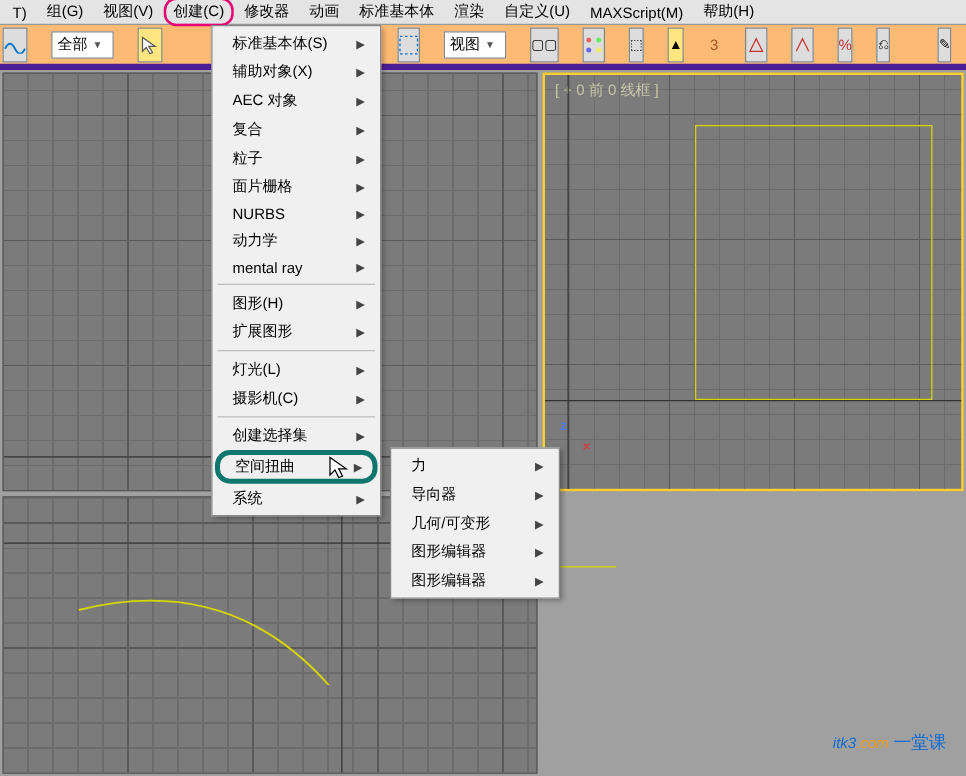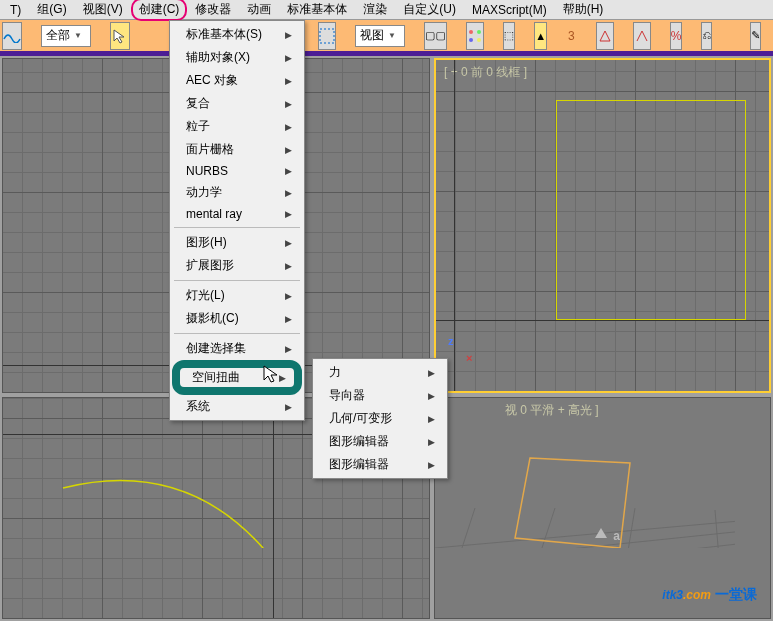--- a/index.html
+++ b/index.html
@@ -25,24 +25,24 @@
 .grid-bg.maj::after{content:"";position:absolute;inset:0;background:
  repeating-linear-gradient(0deg,transparent,transparent 99px,#5a5a5a 99px,#5a5a5a 100px),
  repeating-linear-gradient(90deg,transparent,transparent 99px,#5a5a5a 99px,#5a5a5a 100px)}
 .axis-x{position:absolute;left:0;right:0;height:1px;background:#333}
 .axis-y{position:absolute;top:0;bottom:0;width:1px;background:#333}
 .rect-yel{position:absolute;border:1.5px solid #d6d600}
 .menu-pop{position:absolute;background:#f0f0f0;border:1px solid #888;box-shadow:2px 2px 4px rgba(0,0,0,.3);z-index:100;padding:2px}
 .mi{display:flex;align-items:center;justify-content:space-between;padding:3px 10px 3px 14px;min-width:130px;cursor:default}
 .mi .arr{font-size:9px;color:#444;margin-left:16px}
 .mi-sep{height:1px;background:#bbb;margin:3px 2px}
-.mi.hot{border:8px solid #0f766e;border-radius:12px;padding:1px 8px 1px 12px}
+.mi.hot{border:4px solid #0f766e;border-radius:12px;padding:1px 8px 1px 12px}
 .annot-arrow{position:absolute;z-index:95;pointer-events:none}
 .cursor{position:absolute;z-index:110;pointer-events:none}
-.logo{position:absolute;right:16px;bottom:14px;font-size:34px;font-weight:700;font-style:italic;color:#0a6ad6;font-family:Arial,sans-serif}
+.logo{position:absolute;right:16px;bottom:14px;font-size:34px;font-weight:400;font-style:italic;color:#0a6ad6;font-family:Arial,sans-serif}
 .logo .o{color:#f39c12}
 .logo small{font-size:14px;color:#0a6ad6;margin-left:4px;font-style:normal}
 .gizmo{position:absolute;font-size:11px;font-weight:bold}
 .bl .curve{position:absolute;inset:0}
 </style>
 </head>
 <body>
 
 <div class="menubar">
  <span class="menuitem">T)</span>
@@ -135,43 +135,20 @@
  <div class="vp bl">
   <div class="grid-bg maj"></div>
   <div class="axis-x" style="top:36px"></div>
   <div class="axis-y" style="left:270px"></div>
   <div class="rect-yel" style="left:320px;top:12px;width:170px;height:44px;border-top:none;border-right:none"></div>
   <svg class="curve">
         <path d="M60 90 Q180 60 260 150 Q320 220 260 220 Q160 224 130 224" fill="none" stroke="#d6d600" stroke-width="1.5"></path>
       </svg>
  </div>
 
- <div class="vp br">
-  <div class="vp-label" style="left:70px">视 0 平滑 + 高光 ]</div>
-  <svg style="position:absolute;inset:0">
-   <g stroke="#6c6c6c" stroke-width="1">
-    <line x1="0" y1="150" x2="338" y2="120"></line>
-          <line x1="0" y1="165" x2="338" y2="130"></line>
-    <line x1="0" y1="180" x2="338" y2="142"></line>
-          <line x1="0" y1="200" x2="338" y2="158"></line>
-    <line x1="0" y1="222" x2="338" y2="176"></line>
-    <line x1="40" y1="110" x2="0" y2="233"></line>
-          <line x1="120" y1="110" x2="80" y2="233"></line>
-    <line x1="200" y1="110" x2="180" y2="233"></line>
-          <line x1="280" y1="112" x2="290" y2="233"></line>
-   </g>
-   <polygon points="95,60 195,65 185,150 80,140" fill="none" stroke="#e2a74a" stroke-width="1.5"></polygon>
-  </svg>
-  <div class="gizmo" style="right:150px;bottom:72px;display:flex;align-items:center;gap:2px">
-   <svg width="20" height="20">
-          <path d="M10 2 L16 12 L4 12 Z" fill="#bbb"></path>
-        </svg>
-   <span style="color:#bbb">a</span>
-  </div>
- </div>
 </div>
 
 <div class="menu-pop" style="left:169px;top:20px" id="create-menu">
     <div class="mi">
       <span>标准基本体(S)</span>
       <span class="arr">▶</span>
     </div>
     <div class="mi">
       <span>辅助对象(X)</span>
       <span class="arr">▶</span>

